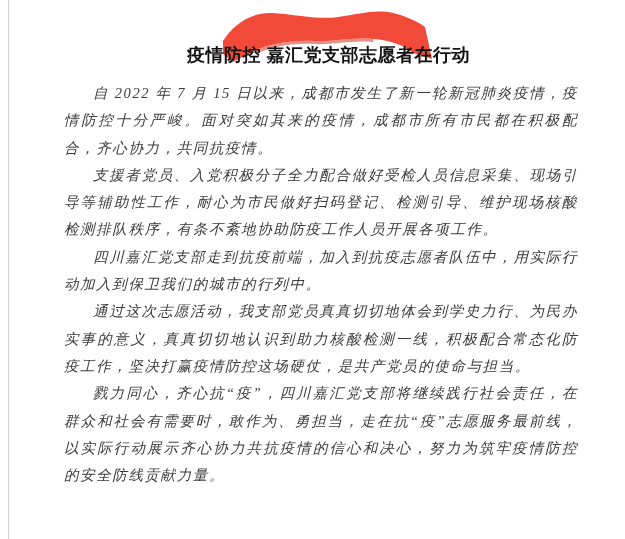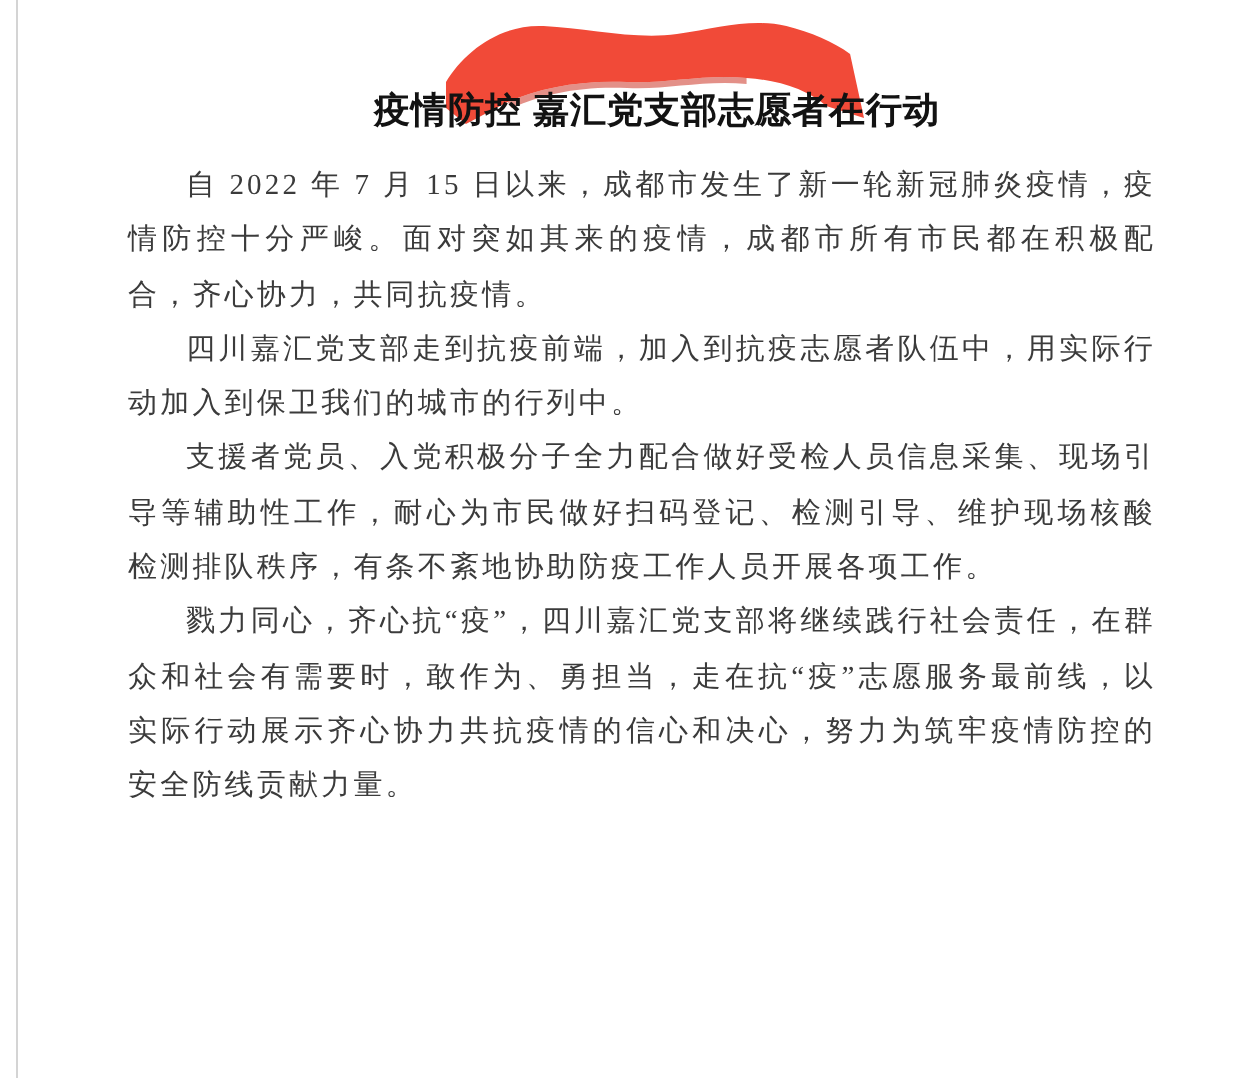--- a/index.html
+++ b/index.html
@@ -56,20 +56,21 @@
     color: #3b3b3b;
     font-size: 14.5px;
     line-height: 27.3px;
     text-align: justify;
     letter-spacing: 1.6px;
   }
   .doc-body p {
     margin: 0;
     padding: 0;
     text-indent: 2em;
+    font-style: italic;
   }
 </style>
 </head>
 <body>
 
 <div class="page">
 
   <div class="edge-line"></div>
 
   <header class="title-wrap">
@@ -93,18 +94,19 @@
                L 152,34
                C 130,32 112,37 92,36
                C 68,35 50,39 34,46
                Z" fill="#cc3526"></path>
     </svg>
     <h1 class="title">疫情防控 嘉汇党支部志愿者在行动</h1>
   </header>
 
   <main class="doc-body">
     <p>自 2022 年 7 月 15 日以来，成都市发生了新一轮新冠肺炎疫情，疫情防控十分严峻。面对突如其来的疫情，成都市所有市民都在积极配合，齐心协力，共同抗疫情。</p>
+    <p>支援者党员、入党积极分子全力配合做好受检人员信息采集、现场引导等辅助性工作，耐心为市民做好扫码登记、检测引导、维护现场核酸检测排队秩序，有条不紊地协助防疫工作人员开展各项工作。</p>
     <p>四川嘉汇党支部走到抗疫前端，加入到抗疫志愿者队伍中，用实际行动加入到保卫我们的城市的行列中。</p>
-    <p>支援者党员、入党积极分子全力配合做好受检人员信息采集、现场引导等辅助性工作，耐心为市民做好扫码登记、检测引导、维护现场核酸检测排队秩序，有条不紊地协助防疫工作人员开展各项工作。</p>
+    <p>通过这次志愿活动，我支部党员真真切切地体会到学史力行、为民办实事的意义，真真切切地认识到助力核酸检测一线，积极配合常态化防疫工作，坚决打赢疫情防控这场硬仗，是共产党员的使命与担当。</p>
     <p>戮力同心，齐心抗“疫”，四川嘉汇党支部将继续践行社会责任，在群众和社会有需要时，敢作为、勇担当，走在抗“疫”志愿服务最前线，以实际行动展示齐心协力共抗疫情的信心和决心，努力为筑牢疫情防控的安全防线贡献力量。</p>
   </main>
 
 </div>
 
 </body></html>

